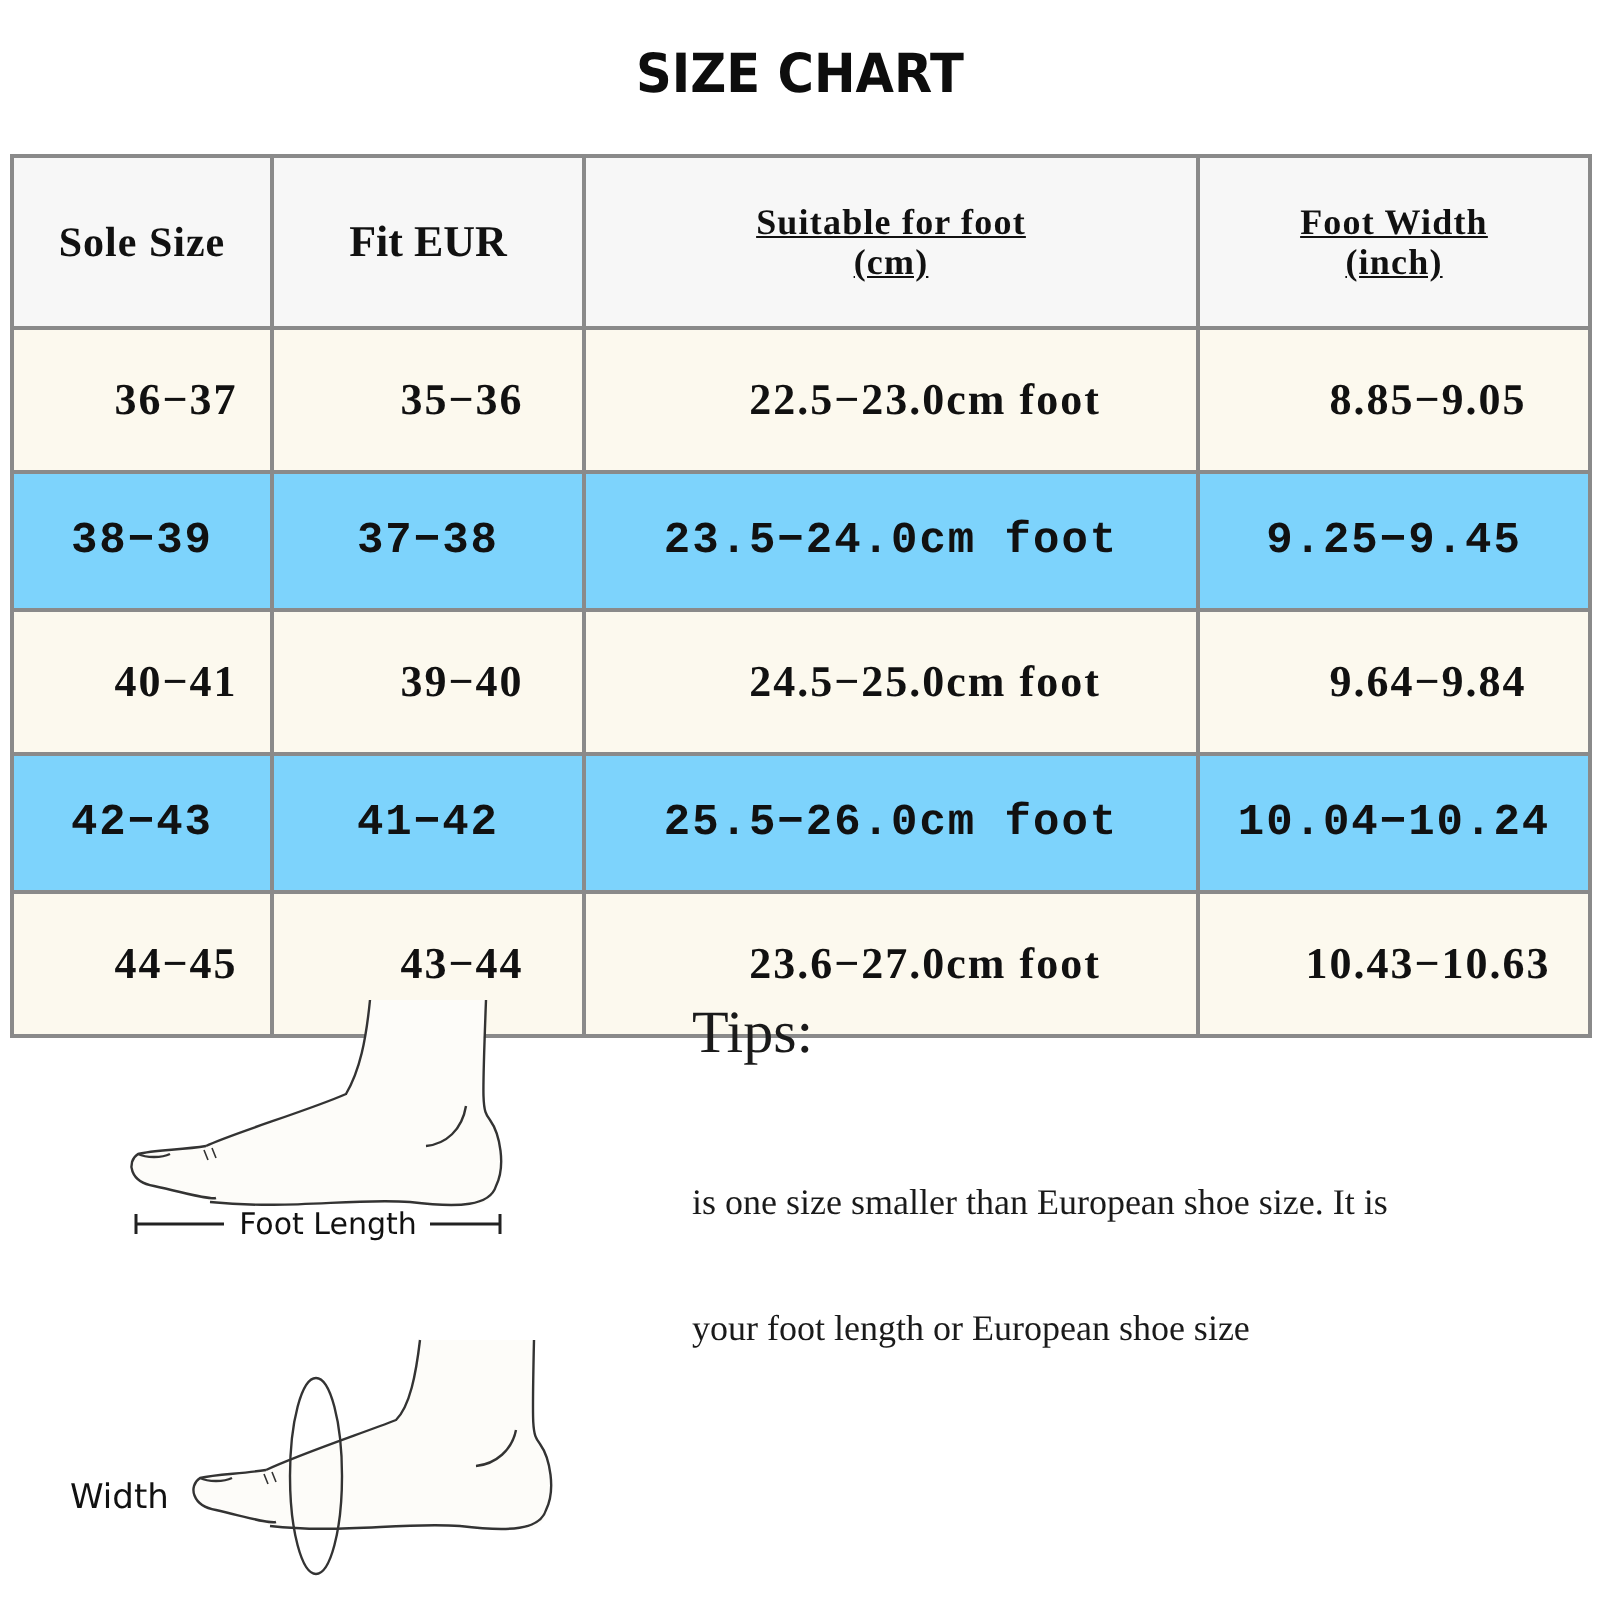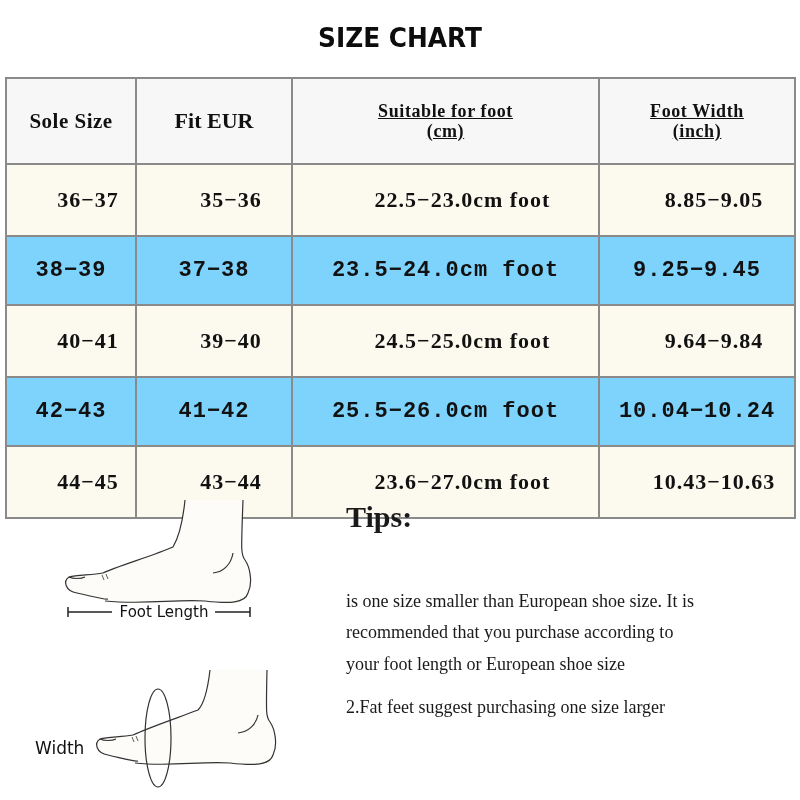--- a/index.html
+++ b/index.html
@@ -29,21 +29,21 @@
     tr.odd td { background: #fcf9ee; padding-left: 34px; }
     tr.even td { background: #7dd3fc; font-family: Liberation Mono, monospace; }
     table.size-table td { font-size: 22px; letter-spacing: 1px; }
     td.eur { color: #e00a0a; }
     col.col1 { width: 130px; } col.col2 { width: 156px; }
     col.col3 { width: 307px; } col.col4 { width: 196px; }
 
     .foot1 { position: absolute; left: 55px; top: 495px; width: 215px; height: 135px; }
     .foot2 { position: absolute; left: 30px; top: 665px; width: 260px; height: 130px; }
     .tips { position: absolute; left: 346px; top: 500px; width: 450px; font-family: "Liberation Serif", serif; color: #1a1a1a; }
-    .tips-title { font-size: 30px; font-weight: bold; margin: 0 0 20px 0; }
+    .tips-title { font-size: 30px; font-weight: normal; margin: 0 0 20px 0; }
     .tip { font-size: 18px; line-height: 31.5px; margin: 0; }
     .tip2 { margin-top: 12px; }
     .foot-label { font-family: "DejaVu Sans", sans-serif; fill: #111; }
   </style>
 </head>
 <body>
 
 <div class="title">SIZE CHART</div>
 
 <table class="size-table">
@@ -130,17 +130,16 @@
   </g>
   <ellipse cx="128" cy="73" rx="13" ry="49" fill="none" stroke="#333" stroke-width="1.2"></ellipse>
   <text class="foot-label" x="5" y="89" font-size="17">Width</text>
 </svg>
 
 <div class="tips">
   <div class="tips-title">Tips:</div>
   <p class="tip">
     <br>
     <span>is one size smaller than European shoe size. It is</span><br>
-    <span>recommended that you purchase according to</span><br>
+    <br>
     <span>your foot length or European shoe size</span>
   </p>
-  <p class="tip tip2">2.Fat feet suggest purchasing one size larger</p>
 </div>
 
 </body></html>

